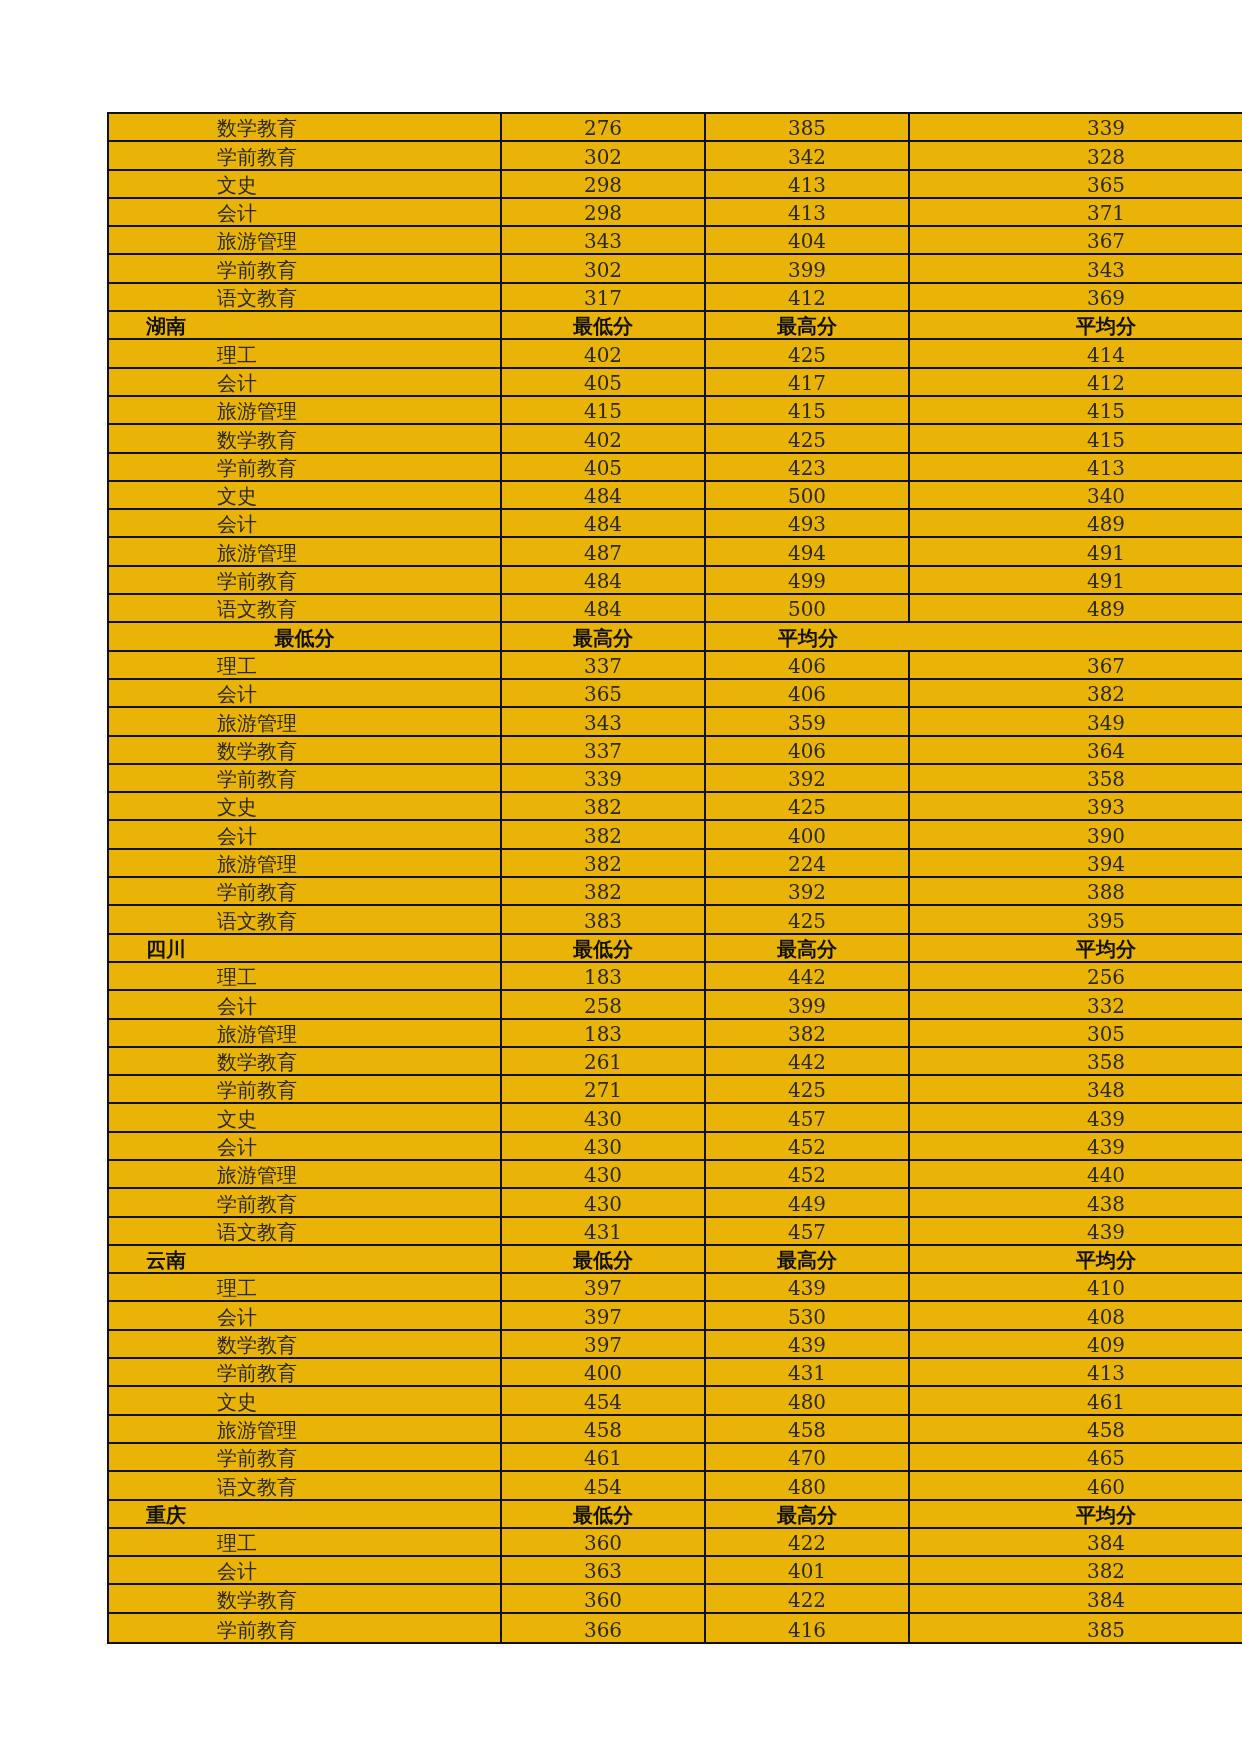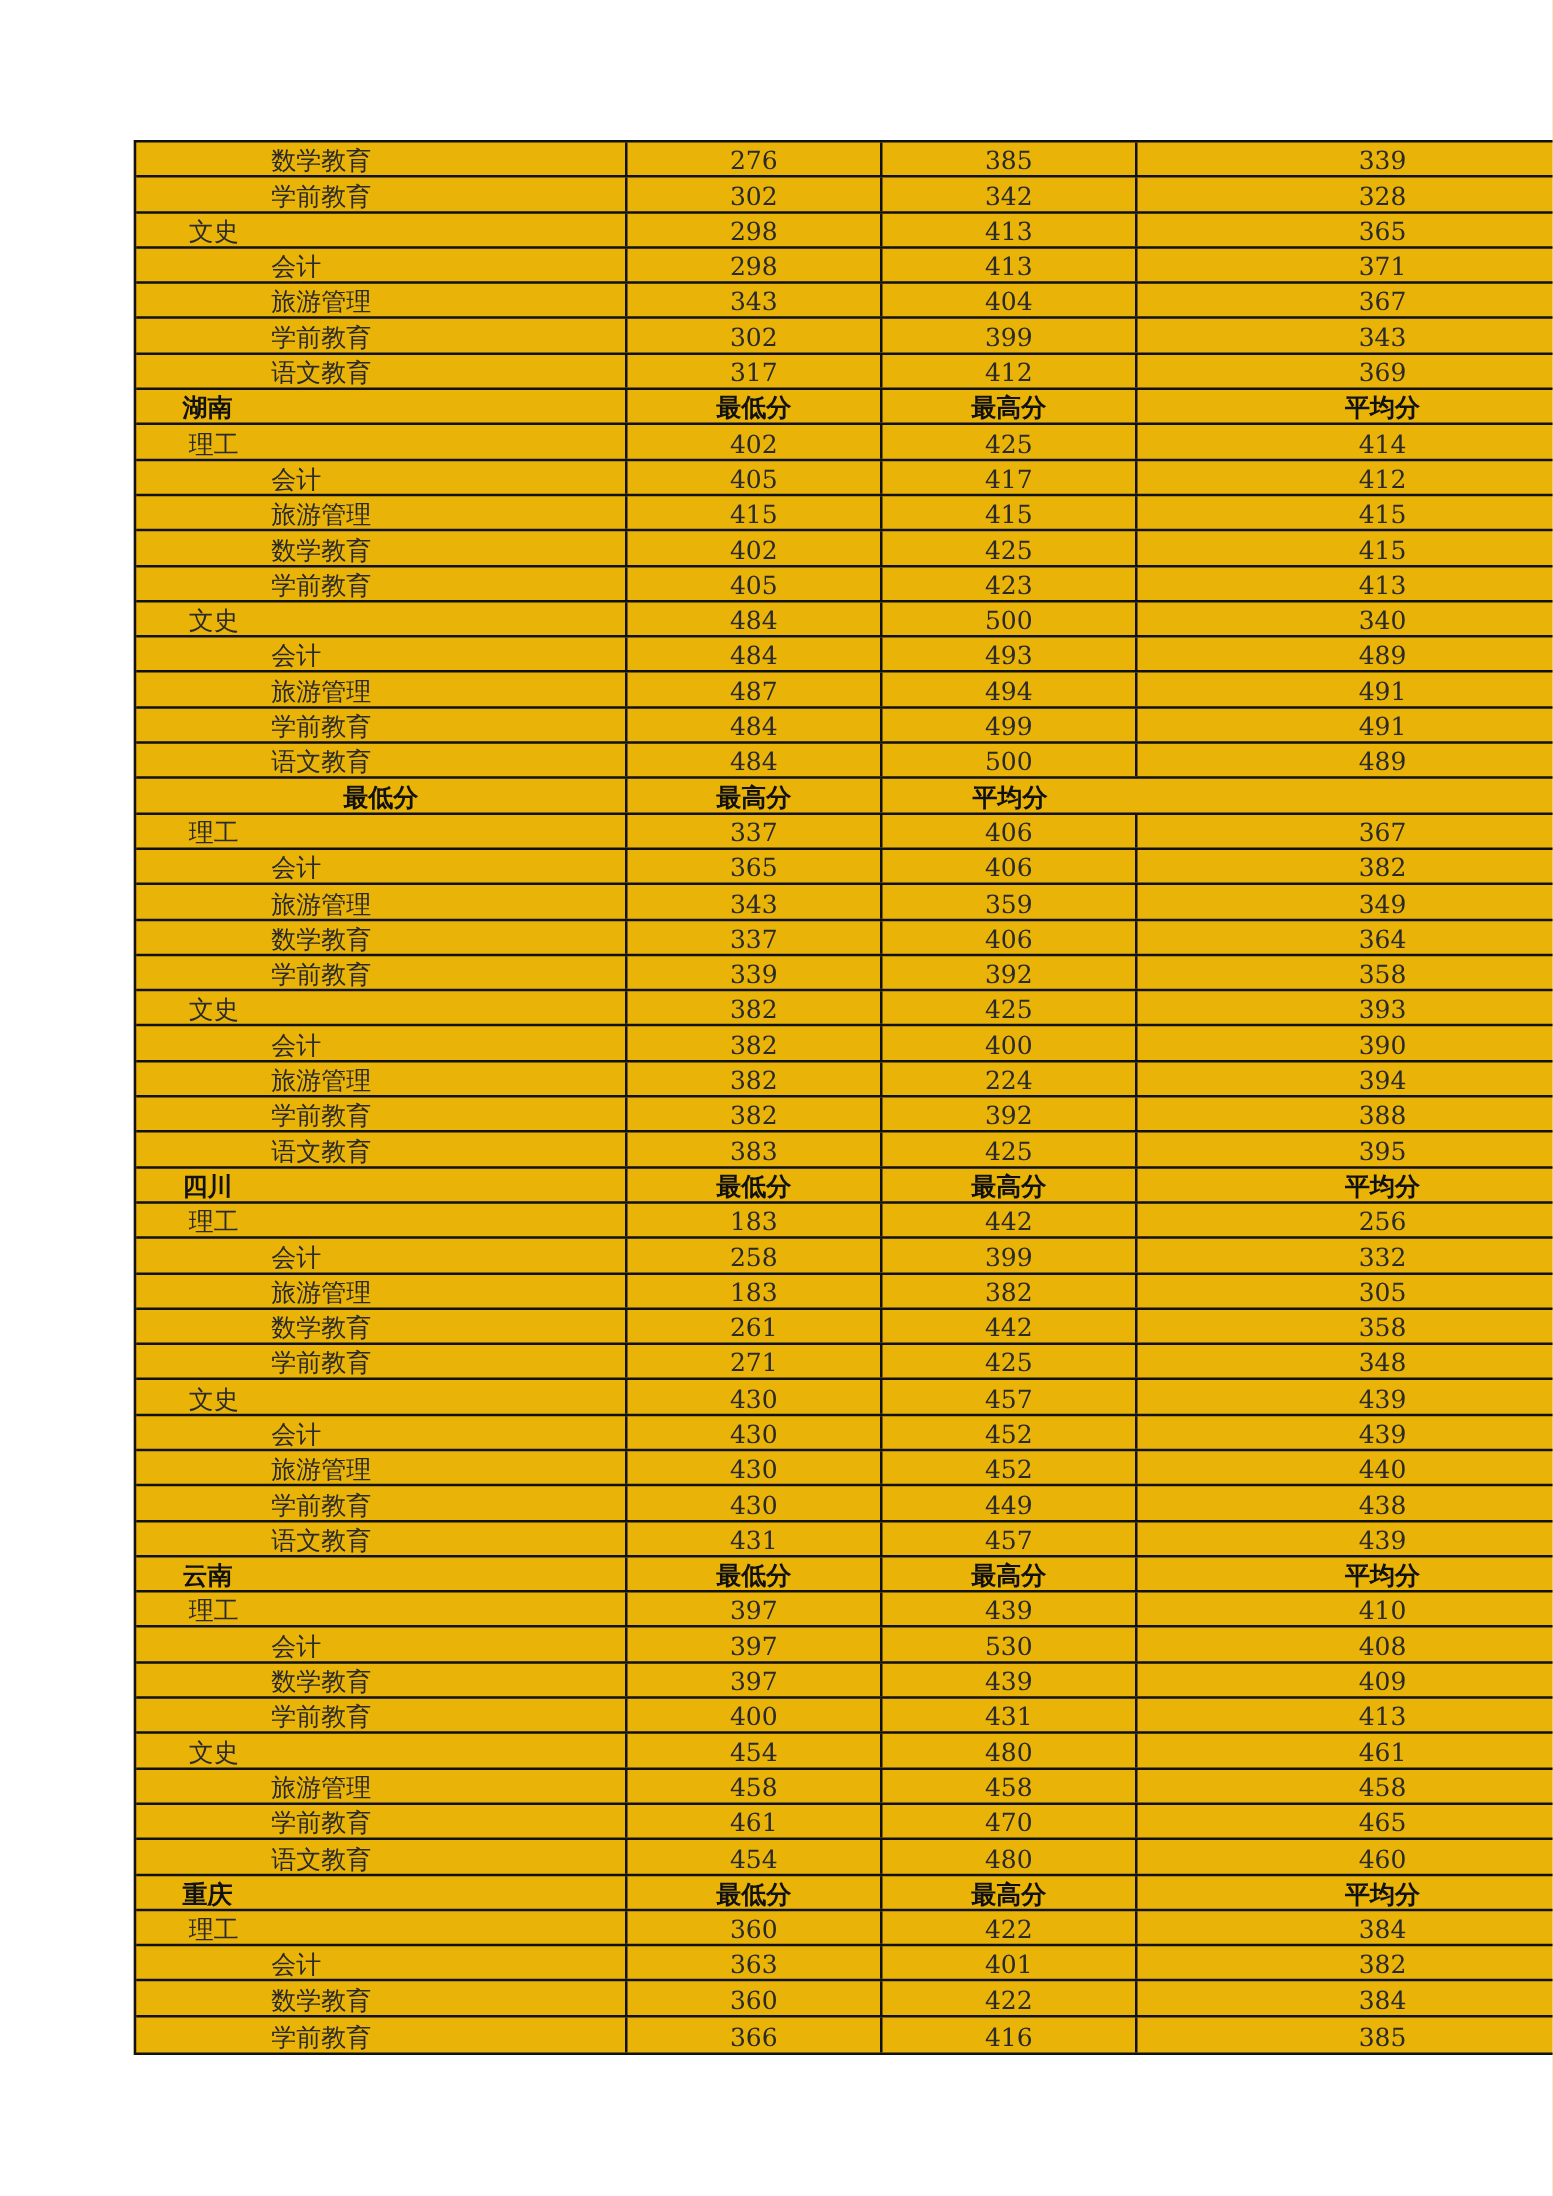--- a/index.html
+++ b/index.html
@@ -41,21 +41,21 @@
       line-height: 24px;
       overflow: hidden;
       white-space: nowrap;
       padding-bottom: 0px;
       color: #2a2a2a;
     }
     .cell:last-child { border-right: none; }
     .cell.num { justify-content: center; }
     .cell.name { justify-content: flex-start; }
     .lvl-1 { padding-left: 37px; }
-    .lvl-2 { padding-left: 42px; }
+    .lvl-2 { padding-left: 108px; }
     .lvl-3 { padding-left: 108px; }
     .row.header .cell {
       font-weight: bold;
       font-family: "DejaVu Sans", "Liberation Sans", sans-serif;
       color: #111;
     }
   </style>
 </head>
 <body>
 

